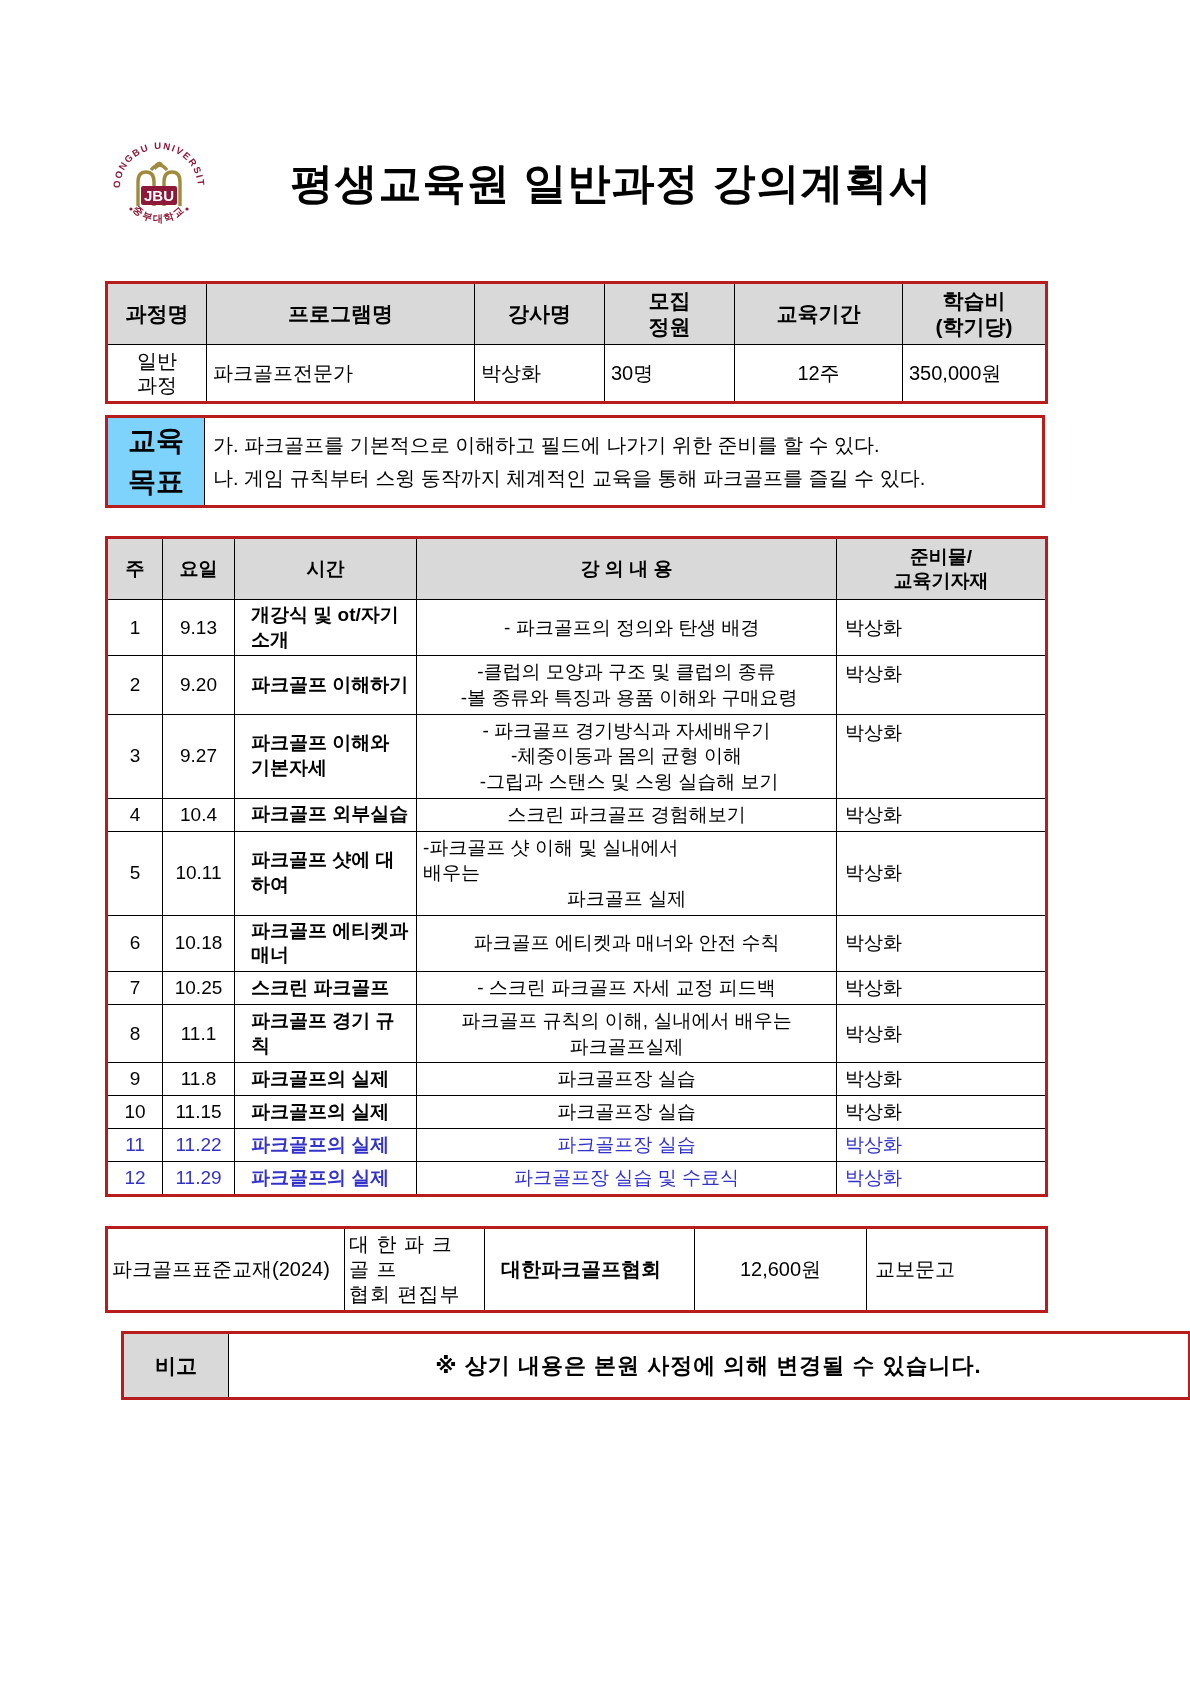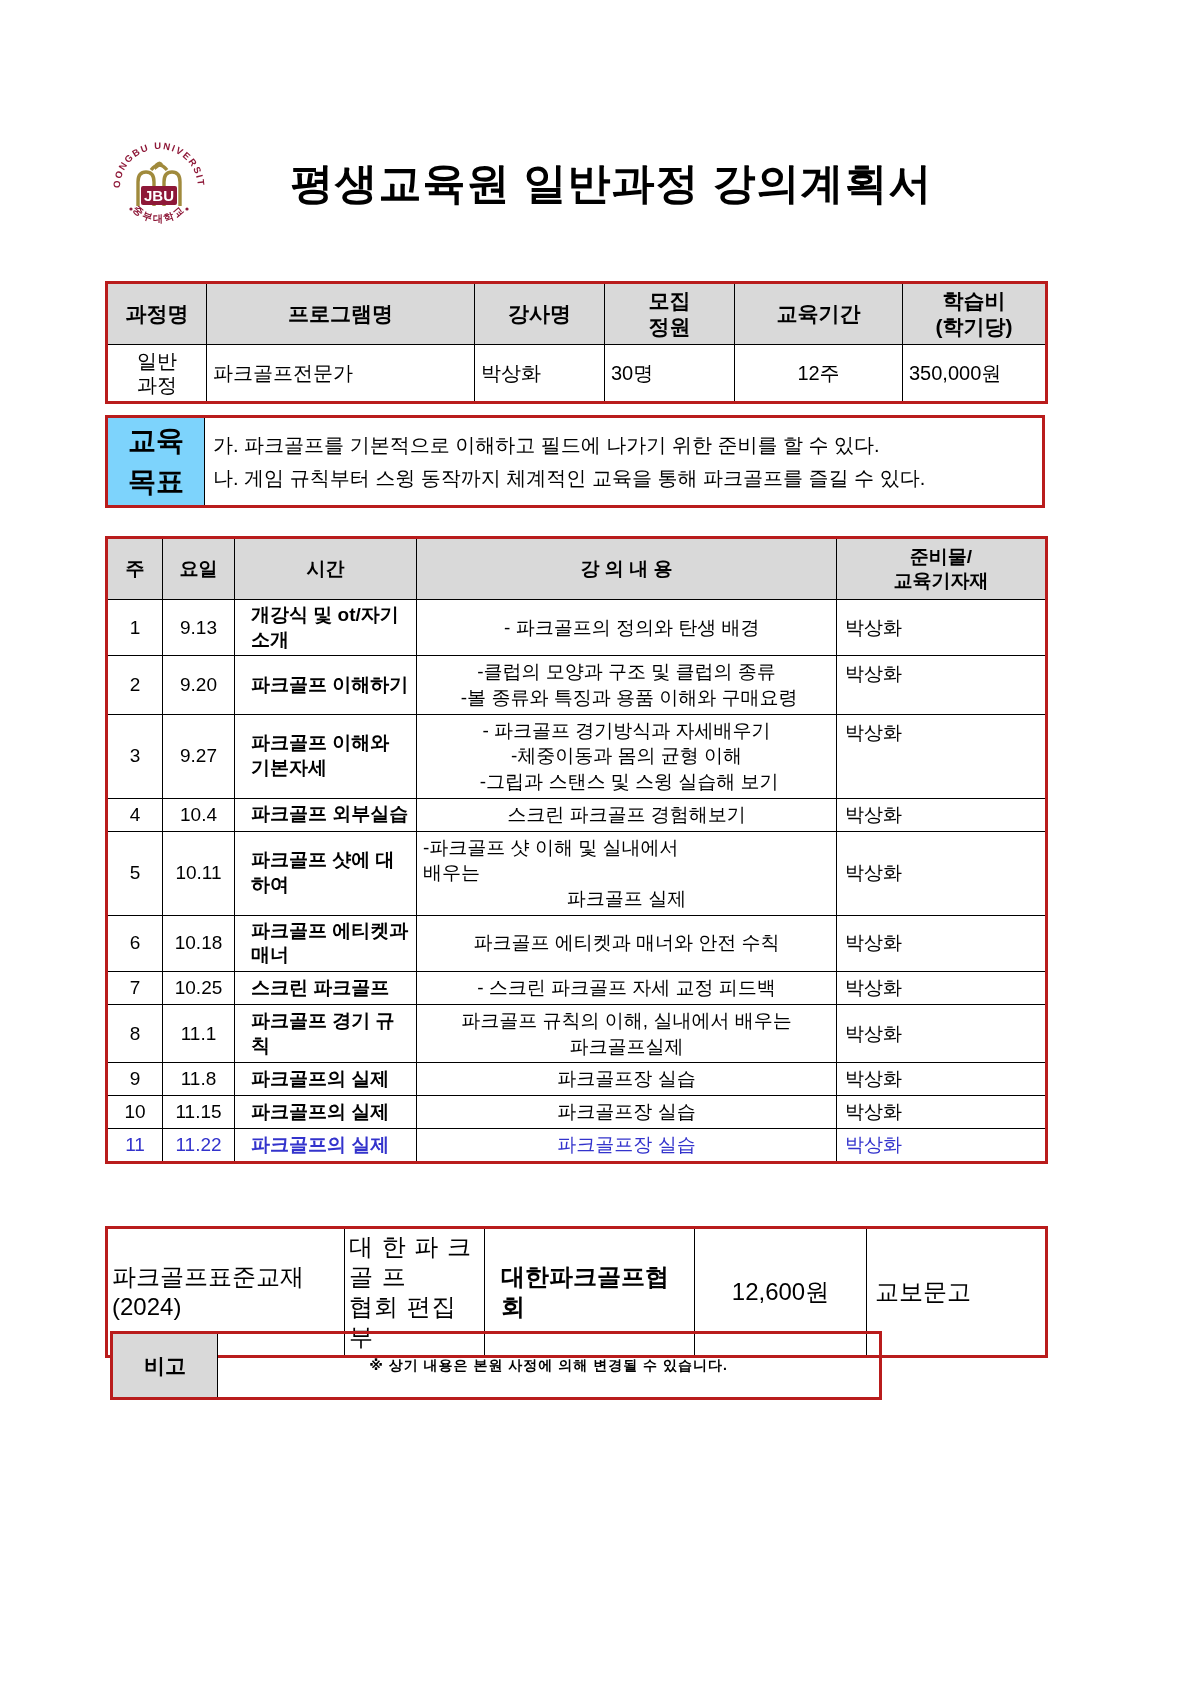--- a/index.html
+++ b/index.html
@@ -145,45 +145,45 @@
   .prep-top { vertical-align: top; padding-top: 5px; }
 
   
   .tbl-book {
     position: absolute;
     left: 105px;
     top: 1226px;
     width: 940px;
   }
   .tbl-book .hdr-cell { height: 38px; }
-  .tbl-book td.b-cell { font-size: 24px; height: 62px; line-height: 1.25; }
+  .tbl-book td.b-cell { font-size: 20px; height: 62px; line-height: 1.25; }
   .bk-name   { width: 238px; text-align: left;  padding-left: 4px; }
   .bk-author { width: 140px; text-align: left;  padding-left: 4px; letter-spacing: 1px; }
   .bk-pub    { width: 210px; text-align: left;  padding-left: 16px; font-weight: bold; }
   .bk-price  { width: 172px; text-align: center; }
   .bk-store  { width: 180px; text-align: left;  padding-left: 8px; }
 
   
   .tbl-remark {
     position: absolute;
-    left: 110px;
+    left: 121px;
     top: 1331px;
-    width: 772px;
+    width: 1070px;
   }
   .tbl-remark .rm-label {
     background: #d9d9d9;
     width: 106px;
     text-align: center;
     font-weight: bold;
     font-size: 21px;
     height: 66px;
   }
   .tbl-remark .rm-body {
     text-align: center;
-    font-size: 14px;
+    font-size: 22px;
     font-weight: bold;
     letter-spacing: 1px;
   }
 </style>
 </head>
 <body>
 
 <div class="page">
 
   <div class="doc-header">
@@ -404,20 +404,29 @@
             <span class="cont-line">파크골프장 실습</span>
           </td>
           <td class="cell-prep">박상화</td>
         </tr>
         <tr class="row-blue">
           <td class="cell-week">11</td>
           <td class="cell-day">11.22</td>
           <td class="cell-time">파크골프의 실제</td>
           <td class="cell-cont">
             <span class="cont-line">파크골프장 실습</span>
+          </td>
+          <td class="cell-prep">박상화</td>
+        </tr>
+        <tr class="row-blue">
+          <td class="cell-week">12</td>
+          <td class="cell-day">11.29</td>
+          <td class="cell-time">파크골프의 실제</td>
+          <td class="cell-cont">
+            <span class="cont-line">파크골프장 실습 및 수료식</span>
           </td>
           <td class="cell-prep">박상화</td>
         </tr>
       </tbody>
   </table>
 
   <table class="tbl-book thickbox">
     <colgroup>
       <col style="width:238px">
         <col style="width:140px">

